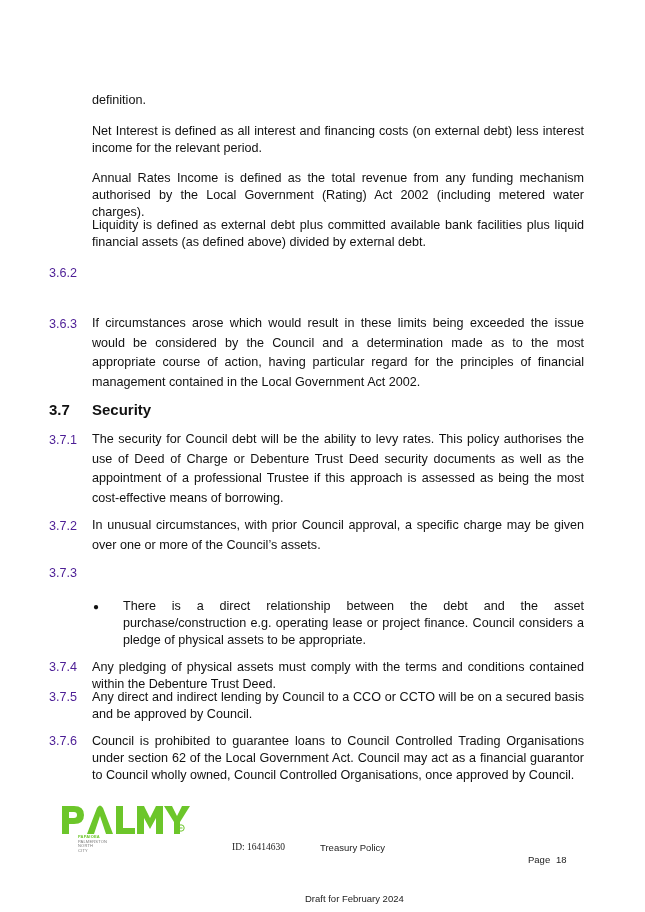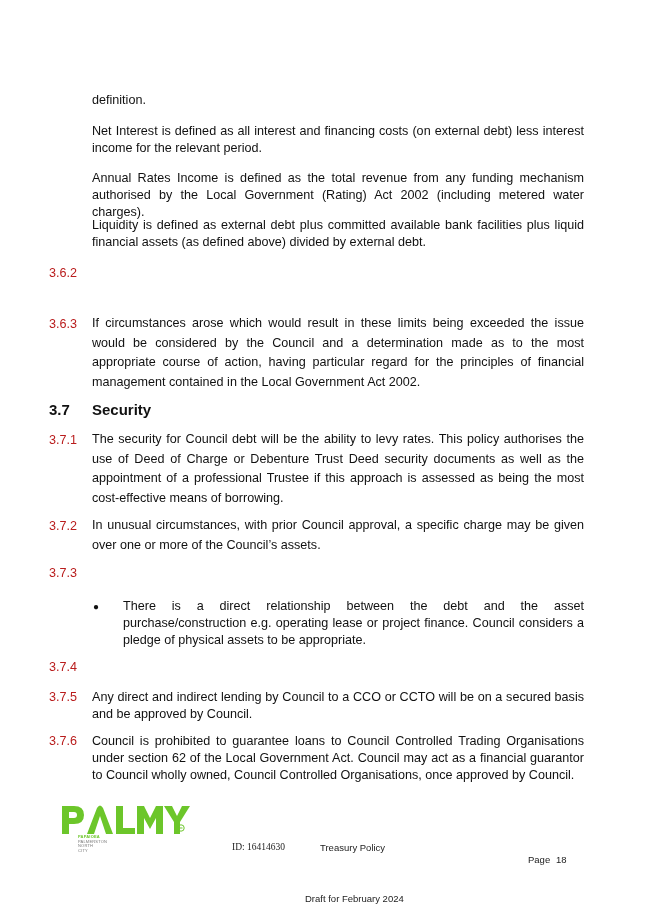--- a/index.html
+++ b/index.html
@@ -1,21 +1,21 @@
 <!DOCTYPE html>
 <html><head>
 <meta charset="utf-8">
 <style>
   html, body { margin: 0; padding: 0; background: #ffffff; }
   body { width: 645px; height: 912px; position: relative; overflow: hidden;
          font-family: "Liberation Sans", sans-serif; color: #111; }
   .page { position: absolute; left: 0; top: 0; width: 645px; height: 912px; }
   .txt { position: absolute; font-size: 12.6px; line-height: 17px; text-align: justify; color: #111; }
   .txt.wide { line-height: 19.5px; }
-  .num { position: absolute; font-size: 12.6px; line-height: 17px; color: #b91c1c; }
+  .num { position: absolute; font-size: 12.6px; line-height: 17px; color: #4c1d95; }
   .h2 { position: absolute; font-size: 15px; font-weight: bold; color: #111; text-align: right; }
   .bullet { position: absolute; font-size: 10px; color: #111; }
   .footer { position: absolute; font-size: 9.5px; line-height: 11px; color: #222; }
   .logo { position: absolute; left: 60px; top: 802px; }
   .logo-sub { position: absolute; font-size: 4px; line-height: 4.5px; color: #777; left: 78px; top: 835px; letter-spacing: 0.2px;}
   .logo-sub .first { color: #6cc62a; font-weight: bold; }
 </style>
 </head>
 <body>
 
@@ -42,20 +42,21 @@
 
   <div class="num" style="left:49px; top:518px;">3.7.2</div>
   <div class="txt wide" style="left:92px; top:516px; width:492px;">In unusual circumstances, with prior Council approval, a specific charge may be given over one or more of the Council’s assets.</div>
 
   <div class="num" style="left:49px; top:565px;">3.7.3</div>
 
   <div class="bullet" style="left:93px; top:601px;">●</div>
   <div class="txt" style="left:123px; top:598px; width:461px;">There is a direct relationship between the debt and the asset purchase/construction e.g. operating lease or project finance. Council considers a pledge of physical assets to be appropriate.</div>
 
   <div class="num" style="left:49px; top:659px;">3.7.4</div>
+  <div class="txt" style="left:92px; top:659px; width:492px;">Any pledging of physical assets must comply with the terms and conditions contained within the Debenture Trust Deed.</div>
 
   <div class="num" style="left:49px; top:689px;">3.7.5</div>
   <div class="txt" style="left:92px; top:689px; width:492px;">Any direct and indirect lending by Council to a CCO or CCTO will be on a secured basis and be approved by Council.</div>
 
   <div class="num" style="left:49px; top:733px;">3.7.6</div>
   <div class="txt" style="left:92px; top:733px; width:492px;">Council is prohibited to guarantee loans to Council Controlled Trading Organisations under section 62 of the Local Government Act.  Council may act as a financial guarantor to Council wholly owned, Council Controlled Organisations, once approved by Council.</div>
 
   <svg class="logo" width="130" height="34" viewBox="0 0 130 34">
 
     <path d="M2 32 V4 H14 Q24 4 24 13 Q24 22 14 22 H9 V32 Z M9 10 V16 H14 Q17 16 17 13 Q17 10 14 10 Z" fill="#6cc62a"></path>

